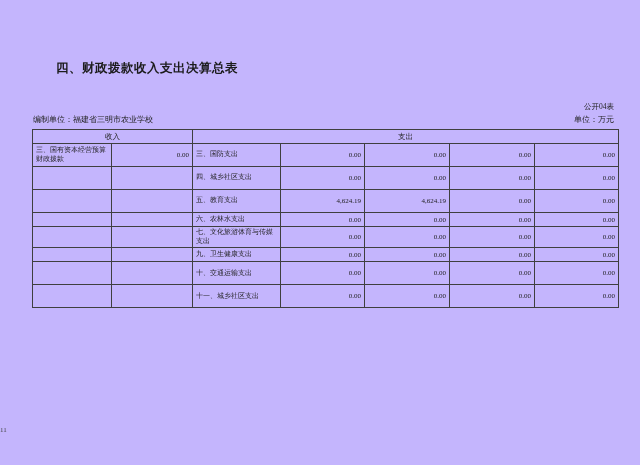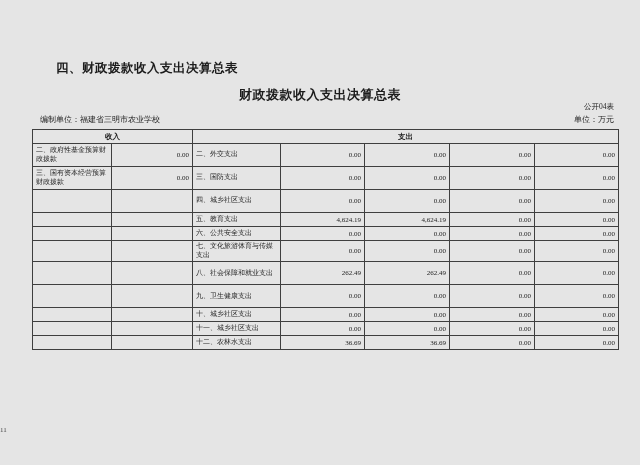--- a/index.html
+++ b/index.html
@@ -3,58 +3,58 @@
 <meta charset="utf-8">
 <style>
   * { box-sizing: border-box; }
   html, body { margin: 0; padding: 0; }
   body {
     width: 640px; height: 465px;
     background: #ffffff;
     font-family: "Liberation Serif", "DejaVu Serif", serif;
     color: #222222;
   }
-  .page { position: relative; width: 640px; height: 465px; background: #e5e5e5; overflow: hidden; }
+  .page { position: relative; width: 640px; height: 465px; background: #c4b5fd; overflow: hidden; }
 
   .section-heading {
     position: absolute; left: 56px; top: 60px;
     font-size: 12.5px; font-weight: bold; letter-spacing: 0.5px;
     color: #1c1c1c;
   }
   .table-title {
     position: absolute; left: 0; top: 86px; width: 640px;
     text-align: center; font-size: 13px; font-weight: bold; letter-spacing: 0.5px;
     color: #1c1c1c;
   }
   .doc-code {
     position: absolute; right: 26px; top: 102px;
     font-size: 7.5px;
     margin-left: 27px;
   }
   .meta-line {
-    position: absolute; left: 40px; right: 26px; top: 114px;
+    position: absolute; left: 33px; right: 26px; top: 114px;
     display: flex; justify-content: space-between;
     font-size: 8px;
   }
 
   table.fin {
     position: absolute; left: 32px; top: 129px;
     width: 586px;
     border-collapse: collapse; table-layout: fixed;
     font-size: 7px; color: #1f1f1f;
   }
   table.fin th, table.fin td {
     border: 1px solid #3f3f3f;
     padding: 1px 3px;
     font-weight: normal;
     overflow: hidden;
     vertical-align: middle;
   }
   thead tr.group-row { height: 14px; }
-  thead tr.group-row th { text-align: center; font-size: 7.5px; padding: 0 19px; font-weight: bold; }
+  thead tr.group-row th { text-align: center; font-size: 7.5px; padding: 0 19px; }
   thead tr.col-row { height: 22px; }
   thead tr.col-row th { text-align: center; line-height: 1.3; padding: 1px 2px; }
 
   tbody tr { height: 14px; }
   tbody tr:nth-child(1), tbody tr:nth-child(2), tbody tr:nth-child(3),
   tbody tr:nth-child(7), tbody tr:nth-child(8), tbody tr:nth-child(14) { height: 23px; }
   td.item { text-align: left; line-height: 1.3; }
   td.num  { text-align: right; }
 
   .page-number {
@@ -62,21 +62,20 @@
     font-size: 7px; color: #444;
   }
 </style>
 </head>
 <body>
 
 <div class="page">
 
   <div class="section-heading">四、财政拨款收入支出决算总表</div>
 
-  <div class="table-title">财政拨款收入支出决算总表</div>
 
   <div class="doc-code">公开04表</div>
 
   <div class="meta-line">
     <span>编制单位：福建省三明市农业学校</span>
     <span>单位：万元</span>
   </div>
 
   <table class="fin">
     <colgroup>
@@ -88,29 +87,20 @@
         <col style="width:85px">
         <col style="width:84px">
     </colgroup>
     <thead>
       <tr class="group-row">
         <th colspan="2">收入</th>
         <th colspan="5">支出</th>
       </tr>
     </thead>
     <tbody>
-        <tr>
-      <td class="item">二、政府性基金预算财政拨款</td>
-      <td class="num">0.00</td>
-      <td class="item">二、外交支出</td>
-      <td class="num">0.00</td>
-      <td class="num">0.00</td>
-      <td class="num">0.00</td>
-      <td class="num">0.00</td>
-    </tr>
         <tr>
       <td class="item">三、国有资本经营预算财政拨款</td>
       <td class="num">0.00</td>
       <td class="item">三、国防支出</td>
       <td class="num">0.00</td>
       <td class="num">0.00</td>
       <td class="num">0.00</td>
       <td class="num">0.00</td>
     </tr>
         <tr>
@@ -127,78 +117,60 @@
       <td class="num"></td>
       <td class="item">五、教育支出</td>
       <td class="num">4,624.19</td>
       <td class="num">4,624.19</td>
       <td class="num">0.00</td>
       <td class="num">0.00</td>
     </tr>
         <tr>
       <td class="item"></td>
       <td class="num"></td>
-      <td class="item">六、公共安全支出</td>
+      <td class="item">六、农林水支出</td>
       <td class="num">0.00</td>
       <td class="num">0.00</td>
       <td class="num">0.00</td>
       <td class="num">0.00</td>
     </tr>
         <tr>
       <td class="item"></td>
       <td class="num"></td>
       <td class="item">七、文化旅游体育与传媒支出</td>
       <td class="num">0.00</td>
       <td class="num">0.00</td>
       <td class="num">0.00</td>
       <td class="num">0.00</td>
     </tr>
         <tr>
       <td class="item"></td>
       <td class="num"></td>
-      <td class="item">八、社会保障和就业支出</td>
-      <td class="num">262.49</td>
-      <td class="num">262.49</td>
-      <td class="num">0.00</td>
-      <td class="num">0.00</td>
-    </tr>
-        <tr>
-      <td class="item"></td>
-      <td class="num"></td>
       <td class="item">九、卫生健康支出</td>
       <td class="num">0.00</td>
       <td class="num">0.00</td>
       <td class="num">0.00</td>
       <td class="num">0.00</td>
     </tr>
         <tr>
       <td class="item"></td>
       <td class="num"></td>
-      <td class="item">十、城乡社区支出</td>
+      <td class="item">十、交通运输支出</td>
       <td class="num">0.00</td>
       <td class="num">0.00</td>
       <td class="num">0.00</td>
       <td class="num">0.00</td>
     </tr>
         <tr>
       <td class="item"></td>
       <td class="num"></td>
       <td class="item">十一、城乡社区支出</td>
       <td class="num">0.00</td>
       <td class="num">0.00</td>
       <td class="num">0.00</td>
       <td class="num">0.00</td>
     </tr>
-        <tr>
-      <td class="item"></td>
-      <td class="num"></td>
-      <td class="item">十二、农林水支出</td>
-      <td class="num">36.69</td>
-      <td class="num">36.69</td>
-      <td class="num">0.00</td>
-      <td class="num">0.00</td>
-    </tr>
       </tbody>
   </table>
 
   <div class="page-number">11</div>
 
 </div>
 
 </body></html>

